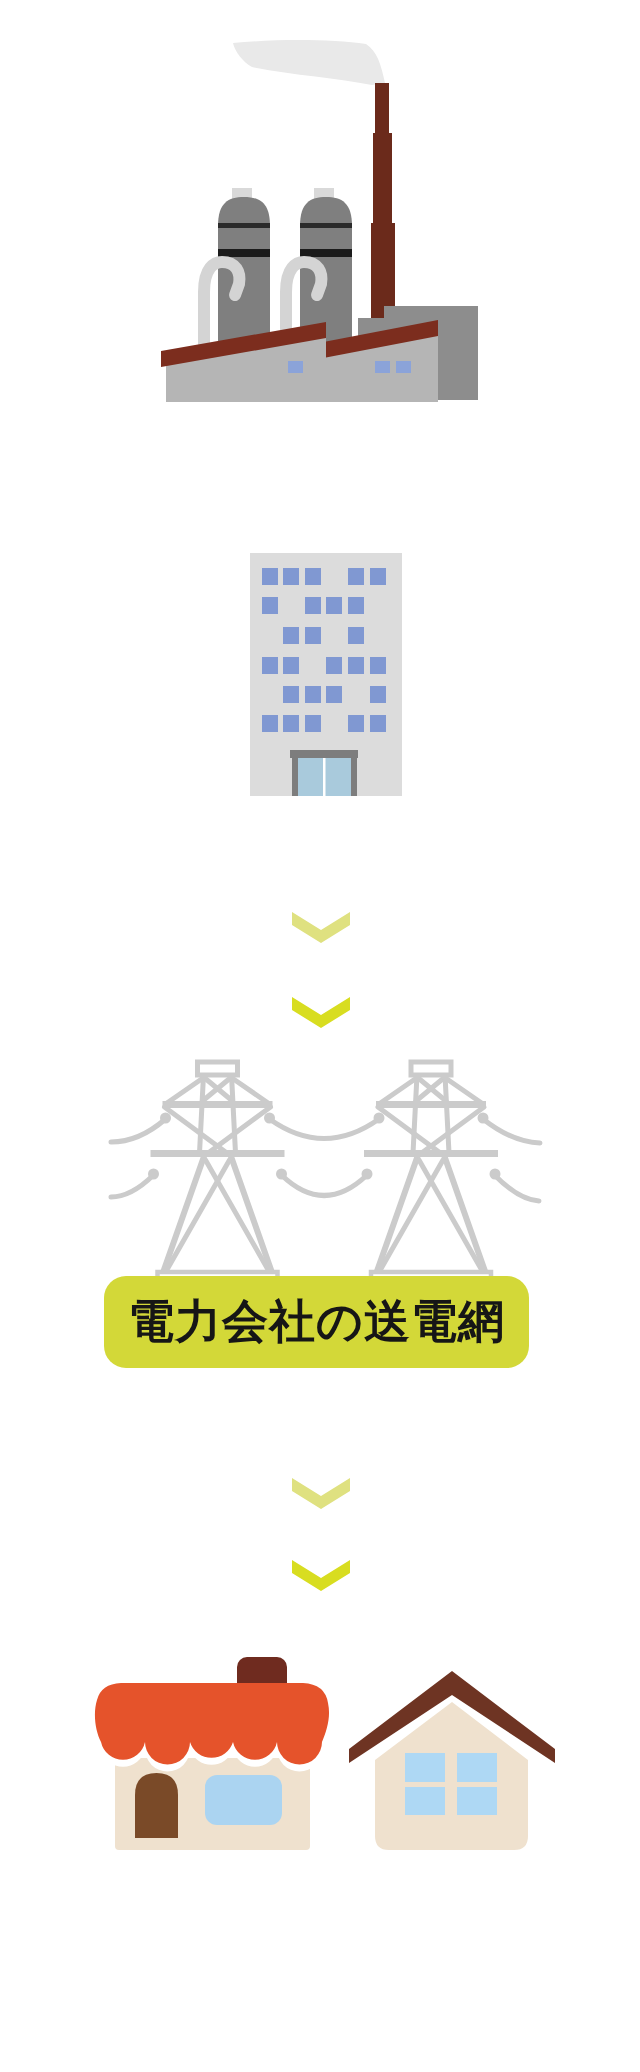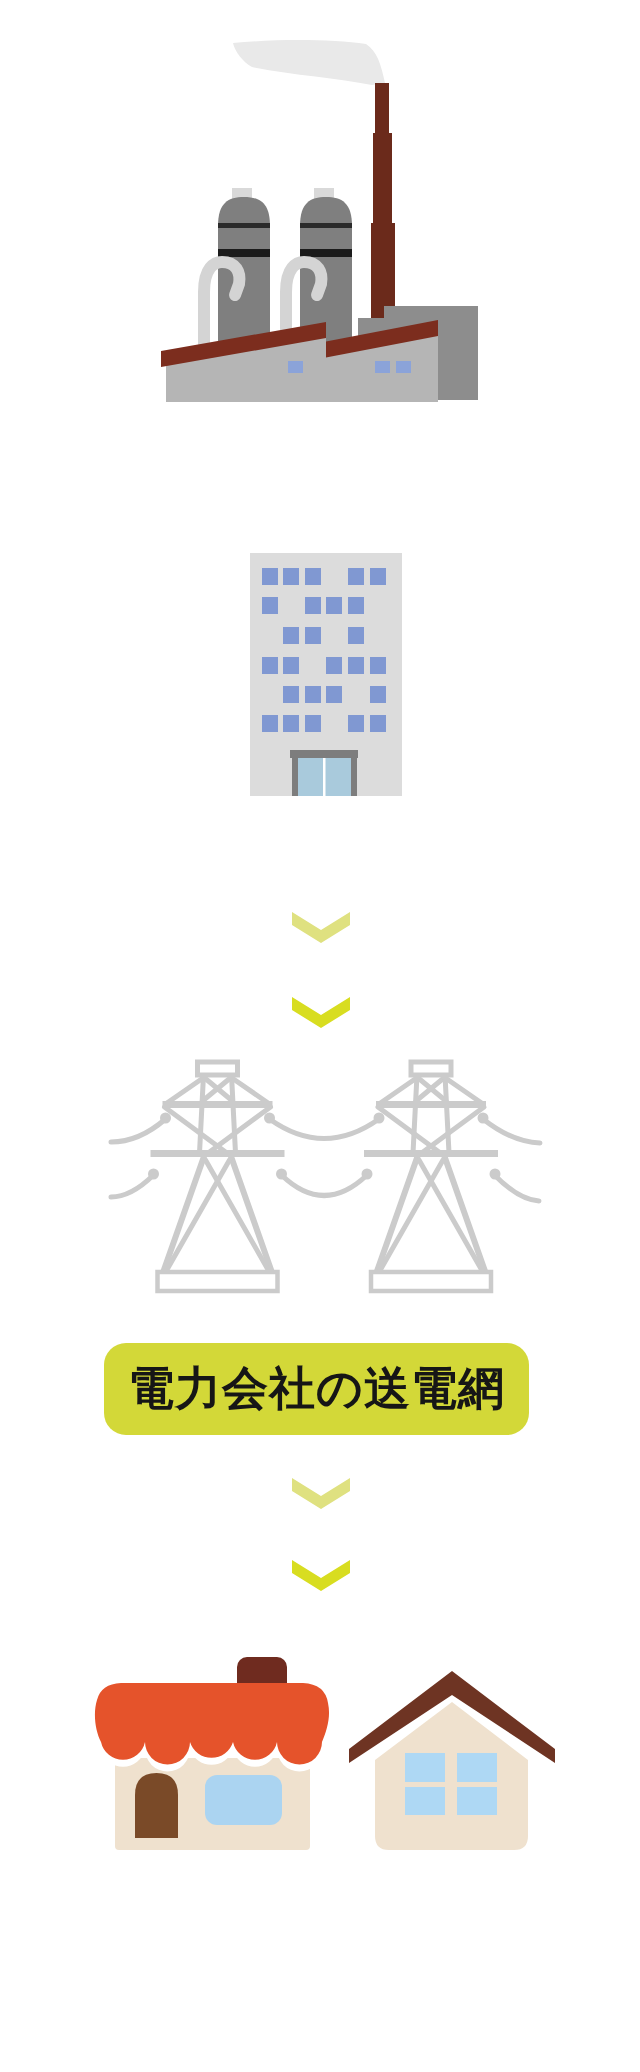--- a/index.html
+++ b/index.html
@@ -1,20 +1,20 @@
 <!DOCTYPE html>
 <html><head>
 <meta charset="utf-8">
 <style>
   html,body{margin:0;padding:0;background:#ffffff;}
   #stage{position:relative;width:640px;height:2072px;background:#ffffff;overflow:hidden;
          font-family:"DejaVu Sans","Liberation Sans",sans-serif;}
   .abs{position:absolute;left:0;}
   #grid-label{
-    position:absolute;left:104px;top:1343px;width:425px;height:92px;
+    position:absolute;left:104px;top:1276px;width:425px;height:92px;
     background:#d3d838;border-radius:22px;
     display:flex;align-items:center;justify-content:center;
     font-weight:bold;font-size:46px;letter-spacing:1px;color:#161616;
   }
 </style>
 </head>
 <body>
 
 <div id="stage">
 

